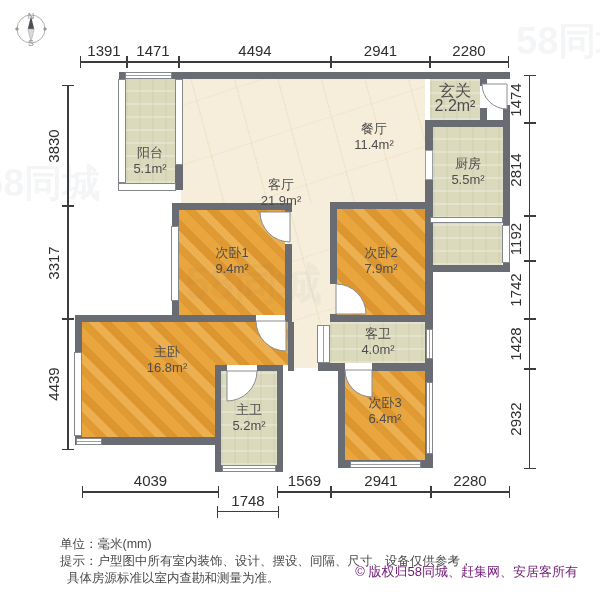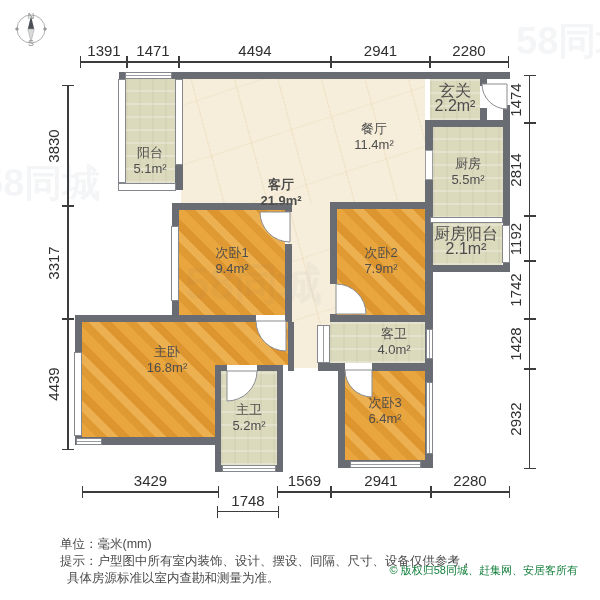--- a/index.html
+++ b/index.html
@@ -34,21 +34,21 @@
   .rlabel.small{font-size:16px;line-height:15px;}
   
   .dim-h{position:absolute;height:12px;border-left:1.5px solid #3c3c3c;border-right:1.5px solid #3c3c3c;
          background:linear-gradient(to bottom,transparent 5px,#3c3c3c 5px,#3c3c3c 6.5px,transparent 6.5px);}
   .dim-h .dl{position:absolute;left:50%;bottom:9px;transform:translateX(-50%);font-size:15px;color:#2f2f2f;white-space:nowrap;}
   .dim-v{position:absolute;width:12px;border-top:1.5px solid #3c3c3c;border-bottom:1.5px solid #3c3c3c;
          background:linear-gradient(to right,transparent 5px,#3c3c3c 5px,#3c3c3c 6.5px,transparent 6.5px);}
   .dim-v .dl{position:absolute;left:50%;top:50%;transform:translate(-50%,-50%) rotate(-90deg) translateY(-15px);font-size:15px;color:#2f2f2f;white-space:nowrap;}
   
   .note{position:absolute;font-size:12.5px;color:#4a4a4a;white-space:nowrap;}
-  .copyright{position:absolute;font-size:11px;color:#15803d;white-space:nowrap;}
+  .copyright{position:absolute;font-size:13px;color:#701a75;white-space:nowrap;}
   
   .wm{position:absolute;color:#55617a;font-weight:bold;white-space:nowrap;z-index:7;pointer-events:none;}
   svg{display:block;}
   .doors{position:absolute;left:0;top:0;z-index:5;}
   .plan-fill{z-index:1;}
   .w{z-index:2;}
   .win-h,.win-v,.frame{z-index:4;}
 </style>
 </head>
 <body>
@@ -133,53 +133,49 @@
     <path d="M336,314 L336,284 A30,30 0 0 1 366,314 Z" fill="#ffffff" stroke="#8a8d91" stroke-width="1"></path>
     <path d="M286,321 L256,321 A30,30 0 0 0 286,351 Z" fill="#ffffff" stroke="#8a8d91" stroke-width="1"></path>
     <path d="M227,371 L257,371 A30,30 0 0 1 227,401 Z" fill="#ffffff" stroke="#8a8d91" stroke-width="1"></path>
     <path d="M372,370 L345,370 A27,27 0 0 0 372,397 Z" fill="#ffffff" stroke="#8a8d91" stroke-width="1"></path>
   </svg>
 
   <div class="rlabel" style="left:150px;top:132px;margin-top:29px;">
       <span class="rn">阳台</span>
       <span class="rn">5.1m²</span>
     </div>
-  <div class="rlabel" style="left:281px;top:193px;font-weight:bold;">
+  <div class="rlabel" style="left:281px;top:193px;">
       <span class="rn">客厅</span>
       <span class="rn">21.9m²</span>
     </div>
   <div class="rlabel" style="left:374px;top:137px;">
       <span class="rn">餐厅</span>
       <span class="rn">11.4m²</span>
     </div>
   <div class="rlabel small" style="left:455px;top:98px;">
       <span class="rn">玄关</span>
       <span class="rn">2.2m²</span>
     </div>
   <div class="rlabel" style="left:468px;top:172px;">
       <span class="rn">厨房</span>
       <span class="rn">5.5m²</span>
     </div>
-  <div class="rlabel small" style="left:466px;top:241px;">
-      <span class="rn">厨房阳台</span>
-      <span class="rn">2.1m²</span>
-    </div>
   <div class="rlabel" style="left:232px;top:261px;">
       <span class="rn">次卧1</span>
       <span class="rn">9.4m²</span>
     </div>
   <div class="rlabel" style="left:381px;top:261px;">
       <span class="rn">次卧2</span>
       <span class="rn">7.9m²</span>
     </div>
   <div class="rlabel" style="left:167px;top:360px;">
       <span class="rn">主卧</span>
       <span class="rn">16.8m²</span>
     </div>
-  <div class="rlabel" style="left:394px;top:342px;">
+  <div class="rlabel" style="left:378px;top:342px;">
       <span class="rn">客卫</span>
       <span class="rn">4.0m²</span>
     </div>
   <div class="rlabel" style="left:249px;top:418px;">
       <span class="rn">主卫</span>
       <span class="rn">5.2m²</span>
     </div>
   <div class="rlabel" style="left:385px;top:411px;">
       <span class="rn">次卧3</span>
       <span class="rn">6.4m²</span>
@@ -196,21 +192,21 @@
     <span class="dl">4494</span>
   </div>
 <div class="dim-h" style="left:330px;top:56px;width:99px;">
     <span class="dl">2941</span>
   </div>
 <div class="dim-h" style="left:429px;top:56px;width:78px;">
     <span class="dl">2280</span>
   </div>
 
 <div class="dim-h" style="left:82px;top:486px;width:135px;">
-    <span class="dl">3429</span>
+    <span class="dl">4039</span>
   </div>
 <div class="dim-h" style="left:217px;top:506px;width:60px;">
     <span class="dl">1748</span>
   </div>
 <div class="dim-h" style="left:277px;top:486px;width:53px;">
     <span class="dl">1569</span>
   </div>
 <div class="dim-h" style="left:330px;top:486px;width:100px;">
     <span class="dl">2941</span>
   </div>

